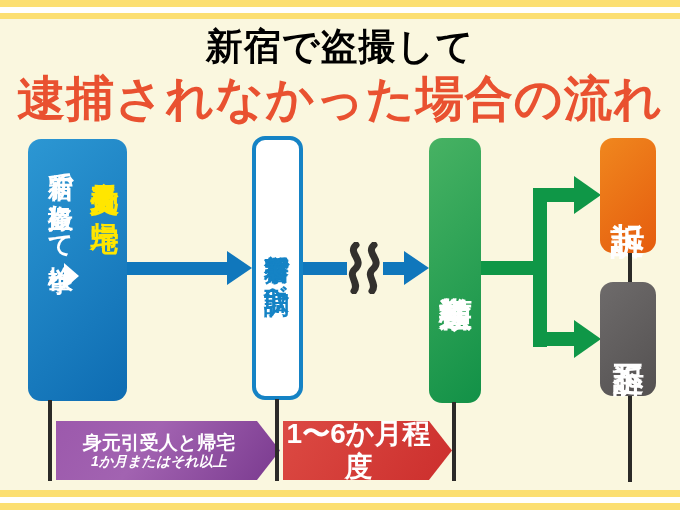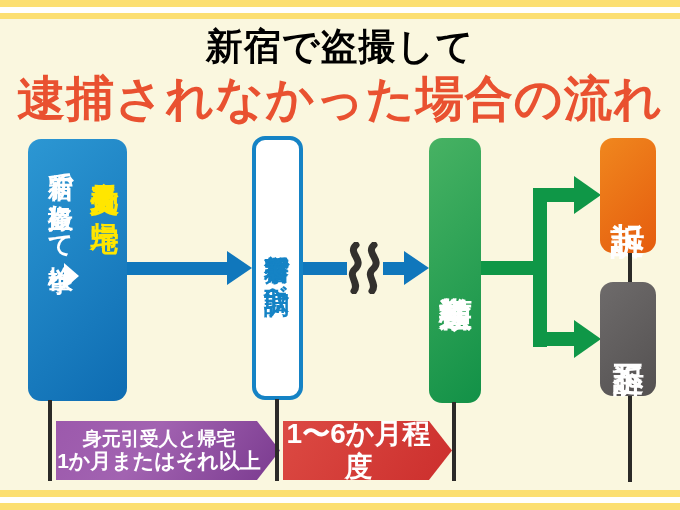--- a/index.html
+++ b/index.html
@@ -62,21 +62,21 @@
   #t2{left:275px;top:399px;height:82px;}
   #t3{left:452px;top:402px;height:79px;}
   #t4{left:628px;top:396px;height:86px;}
   #t-link{left:628px;top:253px;height:29px;}
 
   
   .tbar{position:absolute;top:421px;height:59px;display:flex;flex-direction:column;align-items:center;justify-content:center;
     color:#ffffff;font-weight:900;text-align:center;line-height:1.15;
     clip-path:polygon(0 0,calc(100% - 23px) 0,100% 50%,calc(100% - 23px) 100%,0 100%);}
   #bar-wait{left:56px;width:224px;background:linear-gradient(125deg,#9c59ac 0%,#a263b1 40%,#7a3a8f 100%);}
-  #bar-wait .l1{font-size:19px;} #bar-wait .l2{font-size:21px;}
+  #bar-wait .l1{font-size:19px;} #bar-wait .l2{font-size:14px;font-style:italic;}
   #bar-invest{left:283px;width:169px;background:linear-gradient(125deg,#dc4a43 0%,#cc2f2d 100%);font-size:28px;}
   #bar-decide{left:458px;width:171px;background:linear-gradient(125deg,#3bae5a 0%,#108f46 100%);font-size:22px;}
   .tbar span{padding-right:18px;}
 </style>
 </head>
 <body>
 
 <div class="canvas">
 
   <div id="st1" class="stripe yellow"></div>

